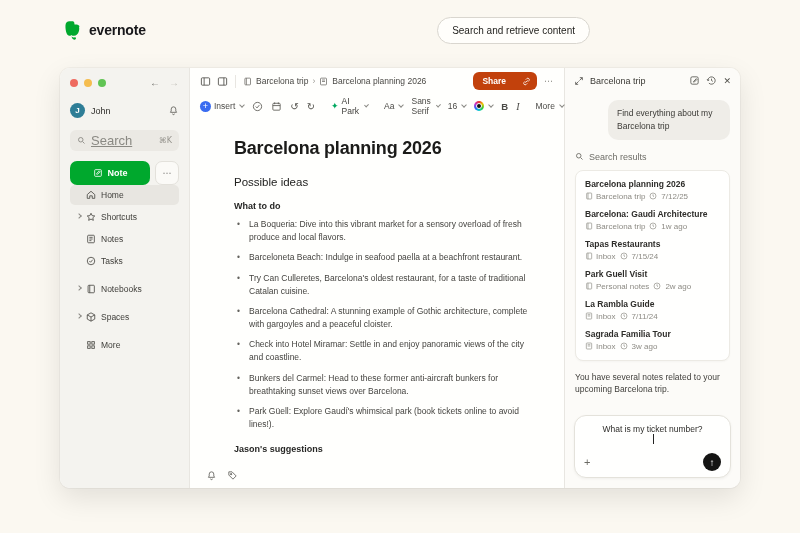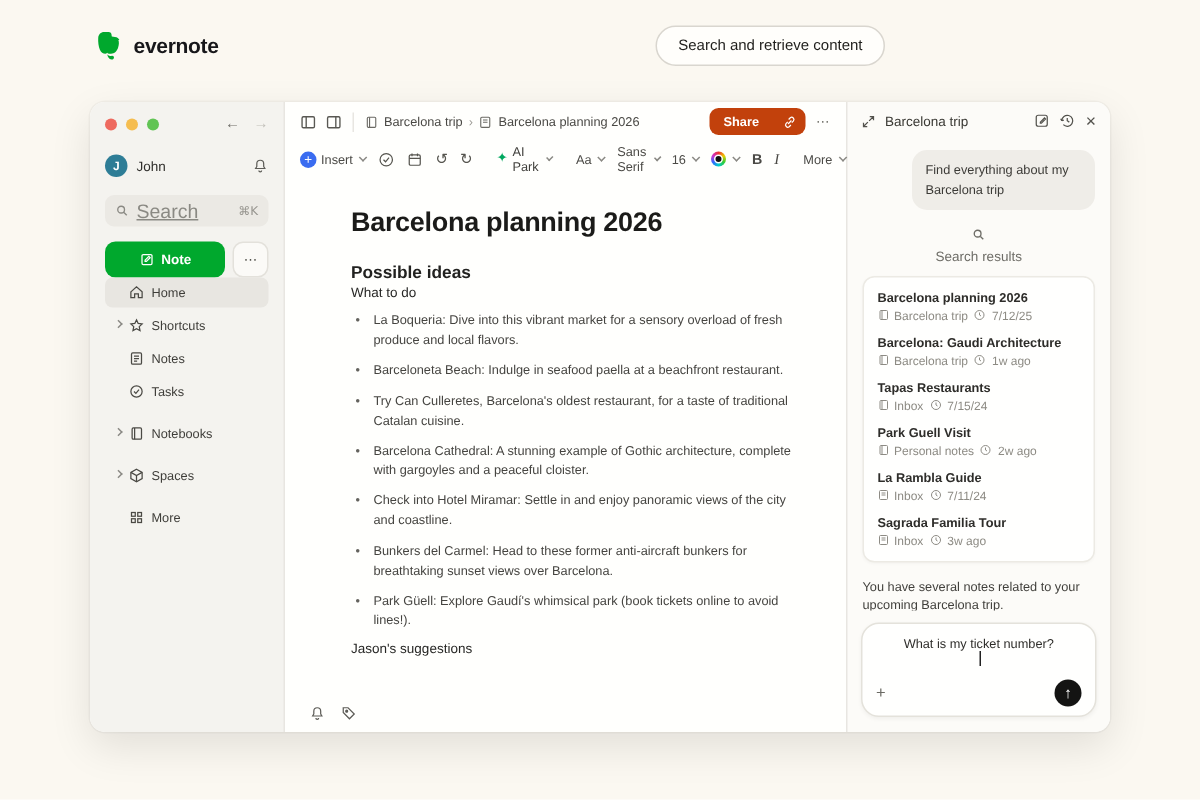--- a/index.html
+++ b/index.html
@@ -60,36 +60,36 @@
   .uglyph { font-family:"DejaVu Sans", sans-serif; font-size:10px; color:#56554f; }
   .ai-star { color:#00a85f; font-family:"DejaVu Sans", sans-serif; font-size:9px; }
   .ai-lbl { color:#3f3e3a; }
   .color-dot { width:10px; height:10px; border-radius:50%; background:conic-gradient(#e33,#ec0,#3c3,#0cc,#36f,#c3c,#e33); display:flex; align-items:center; justify-content:center; }
   .color-dot i { width:6px; height:6px; background:#111; border:1px solid #fff; border-radius:50%; }
   .tb.bold { font-weight:bold; font-size:9.5px; }
   .tb.italic { font-style:italic; font-family:"Liberation Serif", serif; font-size:10px; }
 
   .content { flex:1; overflow:hidden; padding:20px 34px 0 44px; }
   .note-title { font-size:18px; font-weight:bold; color:#1b1b19; letter-spacing:-.2px; }
-  .h-possible { font-size:11.5px; font-weight:bold; color:#222220; margin-top:17px; }
-  .h-sub { font-size:9px; font-weight:normal; color:#272725; margin-top:2px; }
+  .h-possible { font-size:11.5px; font-weight:normal; color:#222220; margin-top:17px; }
+  .h-sub { font-size:9px; font-weight:bold; color:#272725; margin-top:13px; }
   ul.blist { list-style:none; margin-top:7px; max-width:302px; }
   ul.blist li { position:relative; padding-left:15px; margin-bottom:7px; font-size:8.5px; line-height:1.55; color:#454440; }
   ul.blist li::before { content:"•"; position:absolute; left:3px; top:0; color:#64635e; }
   .ed-footer { position:absolute; left:12px; bottom:5px; display:flex; gap:10px; color:#5d5c57; background:#fffffd; padding:2px 4px; }
 
   
   .assistant { width:176px; flex:0 0 176px; background:#fcfbf8; border-left:1px solid #e8e6e1; display:flex; flex-direction:column; }
   .as-header { height:25px; display:flex; align-items:center; gap:6px; padding:0 9px; }
   .as-title { flex:1; font-size:9px; color:#3a3934; }
   .as-hicon { color:#53524d; display:flex; cursor:pointer; }
   .as-close { color:#53524d; font-size:9px; cursor:pointer; }
   .chat { flex:1; overflow:hidden; padding:3px 10px 0; display:flex; flex-direction:column; }
   .bubble { align-self:flex-end; background:#efede8; border-radius:10px; padding:7px 9px; font-size:8.5px; line-height:1.5; color:#3b3a36; width:122px; margin:4px 0 10px; }
-  .sr-row { display:flex; align-items:center; gap:5px; color:#6e6d67; font-size:9px; margin:2px 0 8px;flex-direction:column; }
+  .sr-row { display:flex; align-items:center; gap:5px; color:#6e6d67; font-size:9px; margin:2px 0 8px; }
   .res-card { background:#fffffe; border:1px solid #eceae4; border-radius:8px; padding:8px 9px 1px; box-shadow:0 1px 2px rgba(0,0,0,.03); }
   .res-item { margin-bottom:8px; cursor:pointer; }
   .res-title { font-size:8.5px; font-weight:bold; color:#2e2d2a; margin-bottom:3px; }
   .res-meta { display:flex; align-items:center; gap:3px; font-size:8px; color:#8d8b84; }
   .res-meta .mico { display:flex; }
   .res-meta .mdot { margin:0 1px; }
   .reply { margin-top:10px; font-size:8.5px; line-height:1.5; color:#403f3b; }
   .reply p + p { margin-top:9px; }
   .input-box { margin:8px 9px 10px; background:#fffffe; border:1px solid #e4e2db; border-radius:12px; padding:8px 9px 6px; box-shadow:0 1px 3px rgba(0,0,0,.05); }
   .input-line { font-size:8.5px; color:#2e2d2a; display:flex; align-items:center;flex-direction:column; }

